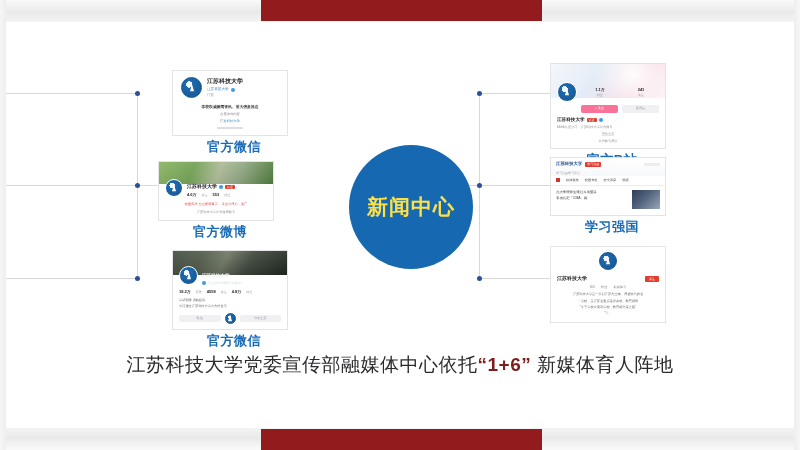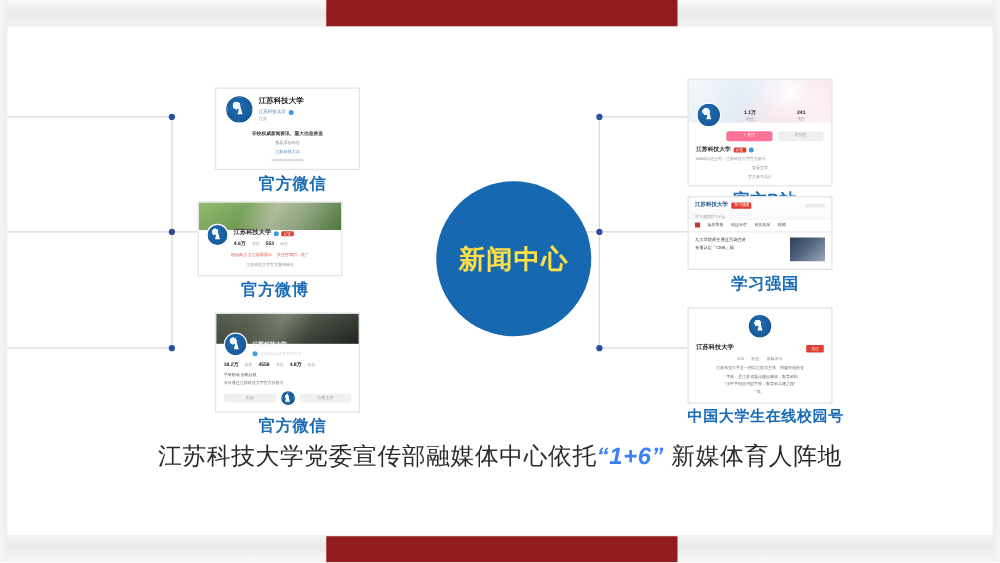--- a/index.html
+++ b/index.html
@@ -223,23 +223,22 @@
     left: 0;
     top: 352px;
     width: 800px;
     text-align: center;
     font-size: 19px;
     color: #2b2b2e;
     white-space: nowrap;
     letter-spacing: 0.5px;
   }
   .caption .hl {
-    color: #3b82f6;
+    color: #7f1d1d;
     font-weight: bold;
-    font-style: italic;
   }
 </style>
 </head>
 <body>
 
 <div id="slide">
 
   <div class="frame-band top"></div>
   <div class="frame-band bottom"></div>
   <div class="frame-edge left"></div>
@@ -437,21 +436,20 @@
             <span style="font-size:3.2px;color:#8e8e94;">600</span>
             <span style="font-size:3.2px;color:#8e8e94;">粉丝</span>
             <span style="font-size:3.2px;color:#8e8e94;">新媒体号</span>
           </div>
           <div style="font-size:3.2px;color:#6b6b70;margin-top:3px;text-align:center;">江苏科技大学是一所以江苏为主体、博鳌特色的省</div>
           <div style="font-size:3.2px;color:#6b6b70;margin-top:1.5px;text-align:center;">「学校」是江苏省重点建设高校，教育部和</div>
           <div style="font-size:3.2px;color:#6b6b70;margin-top:1.5px;text-align:center;">“水平学校应用型学校，教育部共建之路”</div>
           <div style="font-size:3.2px;color:#6b6b70;margin-top:1.5px;text-align:center;">“等。</div>
         </div>
       </div>
-      <div class="card-label wide">中国大学生在线校园号</div>
     </div>
 
   </div>
 
   <div class="caption">
     <span>江苏科技大学党委宣传部融媒体中心依托</span><span class="hl">“1+6”</span>&nbsp;<span>新媒体育人阵地</span>
   </div>
 
 </div>
 

